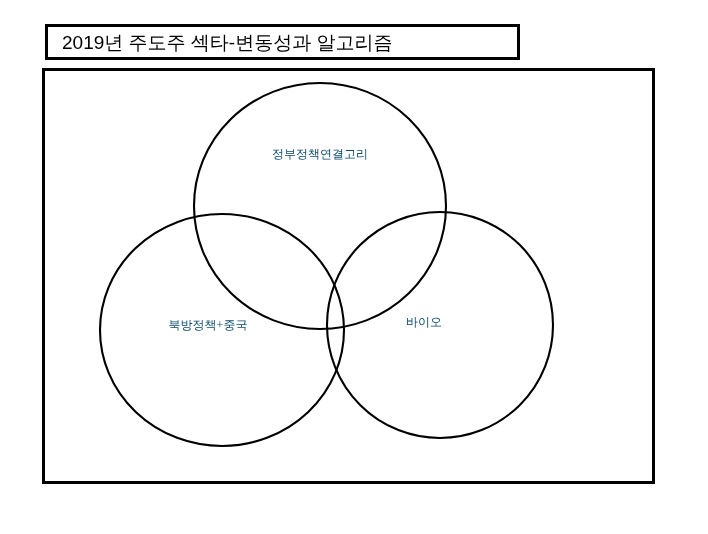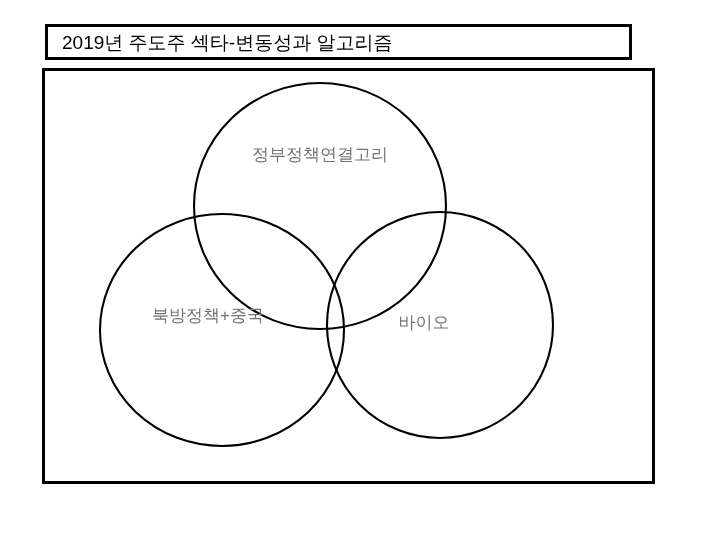--- a/index.html
+++ b/index.html
@@ -23,21 +23,21 @@
     width: 708px;
     height: 534px;
     background: #ffffff;
   }
 
   
   #title-box {
     position: absolute;
     left: 45px;
     top: 24px;
-    width: 587px;
+    width: 475px;
     height: 36px;
     border: 3px solid #000000;
     box-sizing: border-box;
     background: #ffffff;
     display: flex;
     align-items: center;
   }
   #title-text {
     padding-left: 14px;
     font-size: 19px;
@@ -70,28 +70,29 @@
   }
   .venn-ellipse {
     fill: none;
     stroke: #000000;
     stroke-width: 2.1;
   }
 
   
   .venn-label {
     position: absolute;
-    font-size: 17px;
+    font-size: 12px;
     line-height: 1;
     white-space: nowrap;
-    color: #737373;
+    color: #0c4a6e;
     transform: translate(-50%, -50%);
+    font-family: Liberation Serif, serif;
   }
   #label-top    { left: 320px; top: 154px; }
-  #label-left   { left: 208px; top: 315px; text-align: center; }
+  #label-left   { left: 208px; top: 325px; text-align: center; }
   #label-right  { left: 424px; top: 322px; text-align: center; }
 </style>
 </head>
 <body>
 
 <div id="canvas">
 
   <div id="title-box">
     <span id="title-text">2019년 주도주 섹타-변동성과 알고리즘</span>
   </div>

